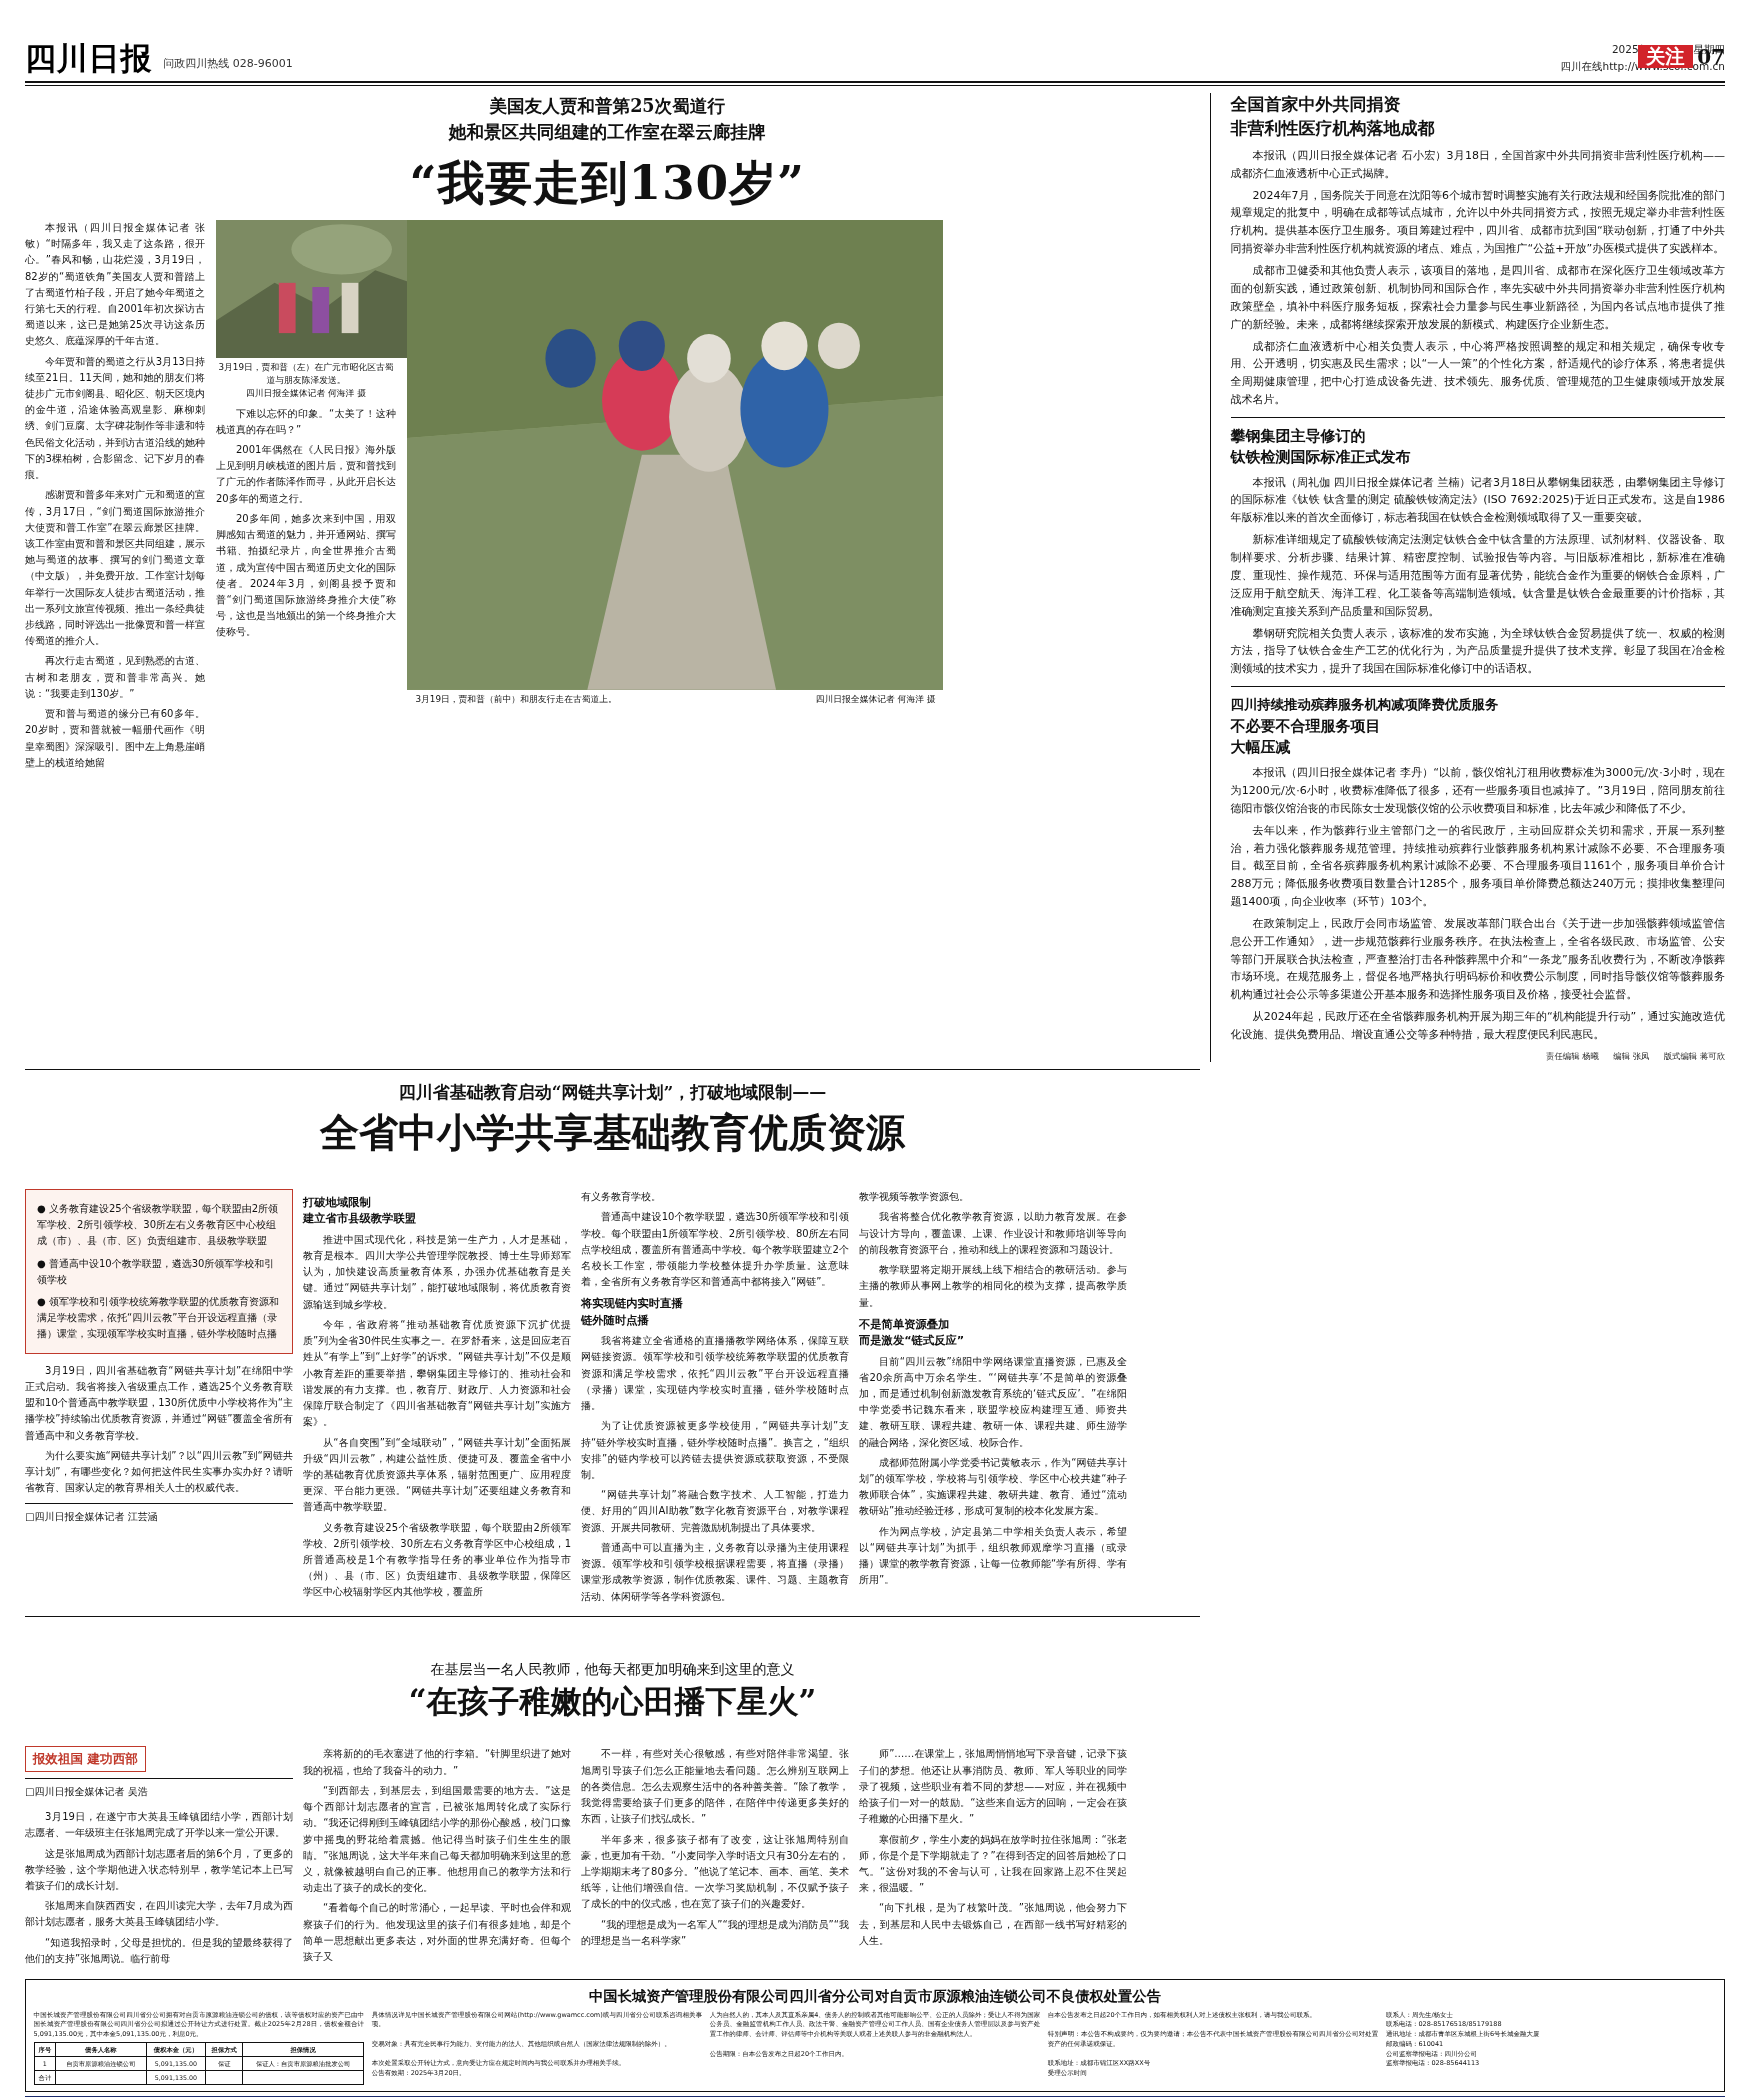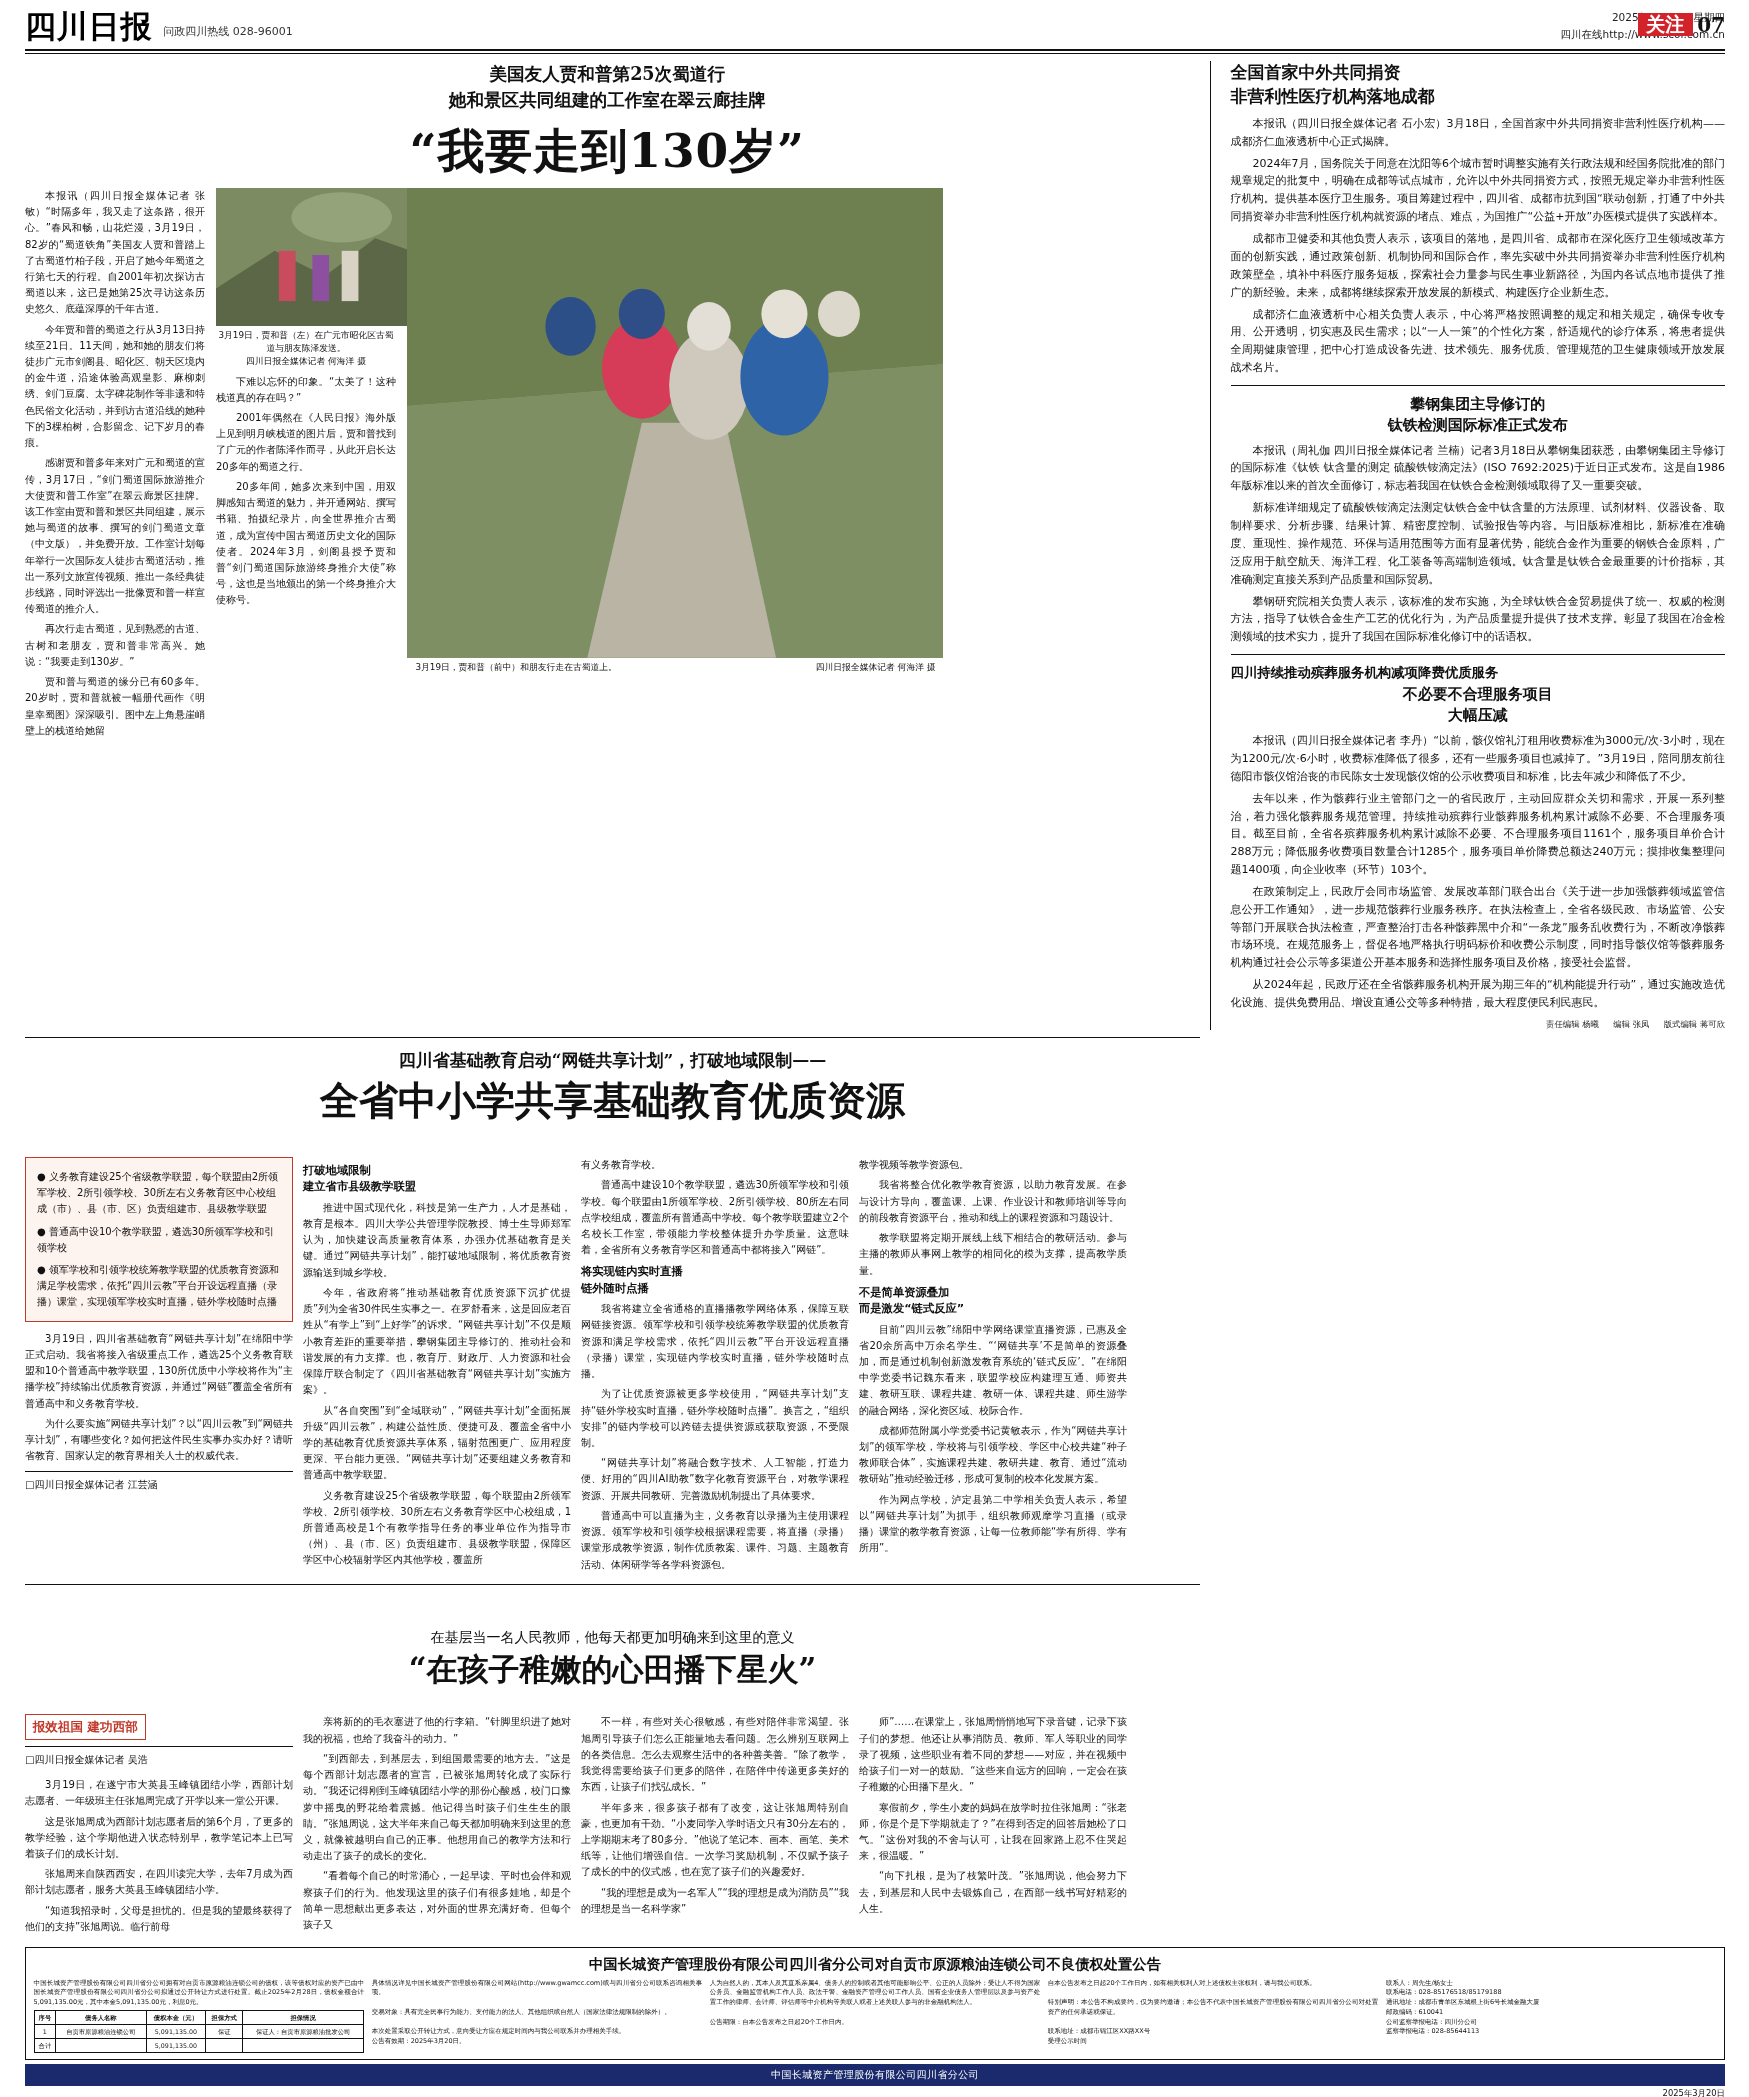--- a/index.html
+++ b/index.html
@@ -6,21 +6,21 @@
   html, body { margin:0; padding:0; }
   body {
     width: 1750px;
     background: #fff;
     font-family: "DejaVu Sans", "Liberation Sans", sans-serif;
     color: #111;
   }
   .page { width: 1750px; height: 2526px; position: relative; padding: 0 25px; }
 
   
-  .masthead { display:flex; align-items:flex-start; justify-content:space-between; padding: 11px 0 4.2px 0; }
+  .masthead { display:flex; align-items:flex-start; justify-content:space-between; padding: 11px 0 4.2px 0; margin-top: 32px; }
   .mh-left { display:flex; align-items:baseline; gap:11px; }
   .mh-title {
     font-family:"DejaVu Serif","Liberation Serif",serif;
     font-weight:700; font-size:31px; letter-spacing:0.8px; color:#000;
     line-height:1;
   }
   .mh-hot { font-size:11px; color:#333; position:relative; top:-2.5px;}
   .mh-right { text-align:right; display:flex; flex-direction:column; align-items:flex-end; gap:2.5px;}
   .mh-dateline { font-size:10.5px; color:#222; }
   .mh-web { font-size:10.5px; color:#222; }
@@ -96,21 +96,21 @@
   .bot-cols { display:flex; gap:10px; margin-top:9.2px; }
   .bot-col { width:268px; }
   .tag-red {
     display:inline-block; border:1.3px solid #c0392b; color:#c0392b;
     font-family:"DejaVu Serif","Liberation Serif",serif; font-weight:700;
     font-size:12.6px; padding:3.4px 6.7px; margin-bottom:5.9px;
   }
 
   
   .rail-head1 { font-family:"DejaVu Serif","Liberation Serif",serif; font-weight:700; font-size:17px; line-height:1.4; }
-  .rail-head2 { font-family:"DejaVu Serif","Liberation Serif",serif; font-weight:700; font-size:15px; line-height:1.4; margin-top:2.5px;text-align:center;}
+  .rail-head2 { font-family:"DejaVu Serif","Liberation Serif",serif; font-weight:700; font-size:15px; line-height:1.4; margin-top:2.5px;}
   .rail-head3 { font-family:"DejaVu Serif","Liberation Serif",serif; font-weight:700; font-size:13.4px; line-height:1.4;}
   .rail p.body { font-size:11px; }
   .rail .sep { border-top:0.8px solid #111; margin:8.4px 0 7.6px; }
 
   
   .credits { display:flex; justify-content:flex-end; gap:14.3px; font-size:8.4px; color:#222; margin-top:6.7px; }
 
   
   .legal { border:1.3px solid #111; margin-top:7.6px; padding:6.7px 7.6px 5.9px; }
   .legal-title { text-align:center; font-family:"DejaVu Serif","Liberation Serif",serif; font-weight:700; font-size:14.3px; margin-bottom:5px;}

